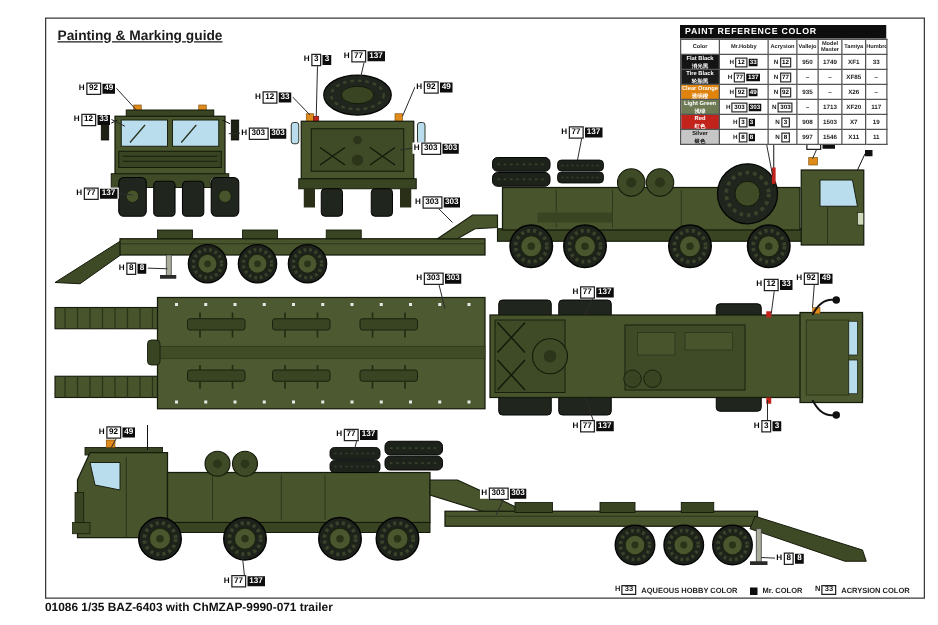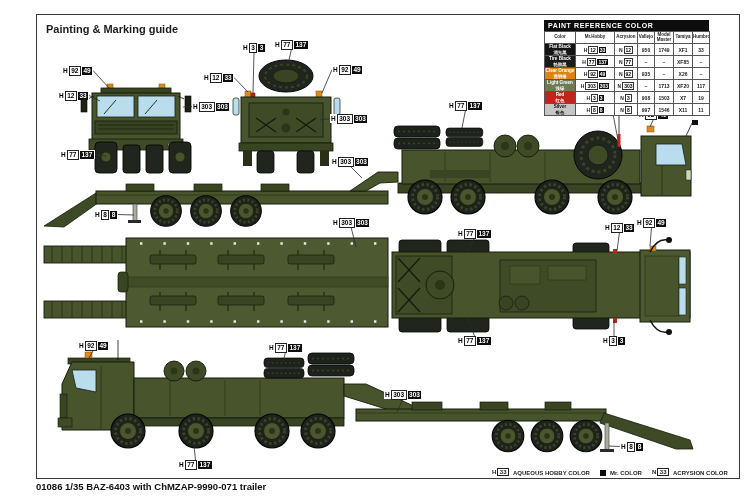--- a/index.html
+++ b/index.html
@@ -3,21 +3,21 @@
 <meta charset="utf-8">
 <style>
   html,body{margin:0;padding:0;background:#fff;}
   .page{position:relative;width:750px;height:500px;background:#fff;overflow:hidden;
         font-family:"Liberation Sans",sans-serif;}
   .frame{position:absolute;left:36px;top:14px;width:702px;height:463px;
          border:1.3px solid #3a3a3a;z-index:0;}
   
   .title{position:absolute;left:46px;top:21px;z-index:4;color:#1c1c1c;}
   .title .cn{font-size:11px;font-weight:bold;letter-spacing:2.5px;}
-  .title .en{font-size:11px;font-weight:bold;margin-top:2px;}
+  .title .en{font-size:11px;font-weight:bold;margin-top:2px;text-decoration:underline;}
   
   .pt-head{position:absolute;left:544px;top:20px;width:161px;height:11px;background:#0d0d0d;
            color:#fff;font-size:7px;font-weight:bold;line-height:11px;padding-left:4px;
            letter-spacing:.6px;z-index:4;}
   table.pt{position:absolute;left:544px;top:31px;border-collapse:collapse;z-index:4;
            background:#fff;table-layout:fixed;width:165px;}
   table.pt th,table.pt td{border:0.5px solid #555;padding:0;text-align:center;
            font-size:5px;font-weight:bold;color:#222;height:11px;overflow:hidden;}
   table.pt th{font-size:4.5px;line-height:1.1;}
   td.ccell div{line-height:5.5px;font-size:4.6px;}

